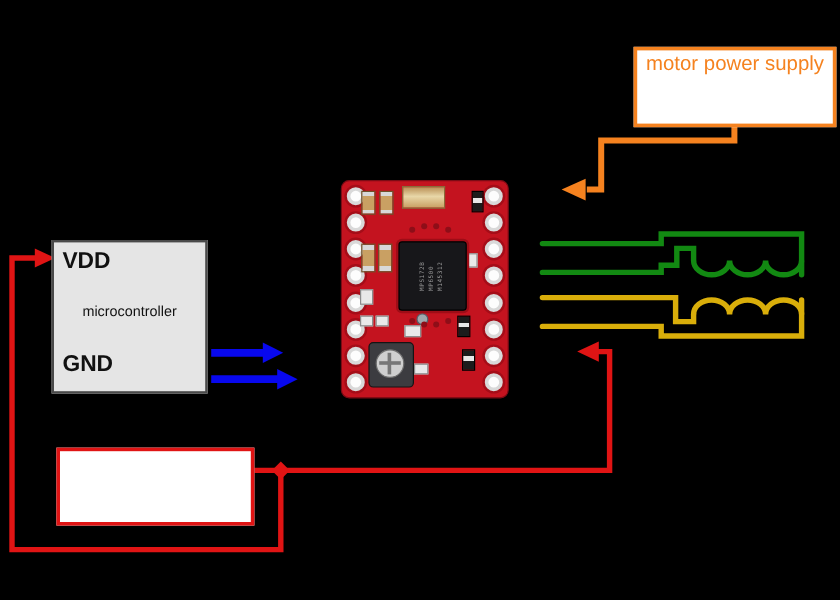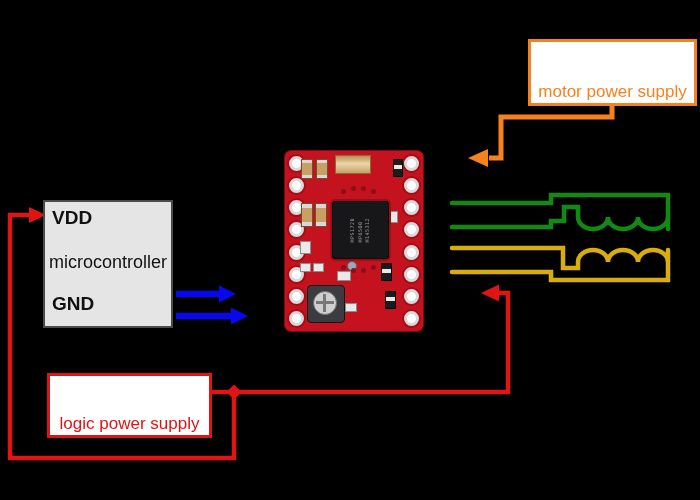--- a/index.html
+++ b/index.html
@@ -5,35 +5,35 @@
   html,body{margin:0;padding:0;background:#000;}
   .canvas{
     position:relative;width:700px;height:500px;background:#000;
     font-family:"Liberation Sans", sans-serif;overflow:hidden;
   }
   .wiring{position:absolute;left:0;top:0;width:700px;height:500px;}
 
   
   .supply-box{
     position:absolute;background:#fff;display:flex;flex-direction:column;
-    align-items:center;justify-content:flex-end;text-align:center;
+    align-items:center;justify-content:flex-start;text-align:center;
     line-height:1.28;font-size:17px;
   }
   .motor-box{left:528px;top:39px;width:163px;height:61px;border:3px solid #F5821F;color:#F5821F;}
   .logic-box{left:47px;top:373px;width:159px;height:59px;border:3px solid #E01414;color:#E01414;}
 
   .mcu-box{
     position:absolute;left:43px;top:200px;width:126px;height:124px;
     background:#e5e5e5;border:2px solid #4a4a4a;color:#111;
   }
   .mcu-box .pin-label{position:absolute;left:7px;font-weight:bold;font-size:19px;}
   .mcu-box .vdd{top:5px;}
   .mcu-box .gnd{bottom:11px;}
   .mcu-box .mcu-name{
-    position:absolute;top:50px;left:0;right:0;text-align:center;font-size:18px;
+    position:absolute;top:50px;left:0;right:0;text-align:center;font-size:12px;
   }
 
   
   .board{
     position:absolute;left:284px;top:150px;width:138px;height:180px;
     background:#c4131f;border:1px solid #7d0a14;border-radius:7px;
   }
   .hole-col{
     position:absolute;top:5px;bottom:5px;width:15px;
     display:flex;flex-direction:column;justify-content:space-between;
@@ -108,21 +108,20 @@
     <span class="pin-label vdd">VDD</span>
     <span class="mcu-name">microcontroller</span>
     <span class="pin-label gnd">GND</span>
   </div>
 
   <div class="supply-box motor-box">
     <span>motor power supply</span>
   </div>
 
   <div class="supply-box logic-box">
-    <span>logic power supply</span>
   </div>
 
   <div class="board">
     <div class="hole-col left">
         <div class="hole"></div>
         <div class="hole"></div>
         <div class="hole"></div>
         <div class="hole"></div>
         <div class="hole"></div>
         <div class="hole"></div>

